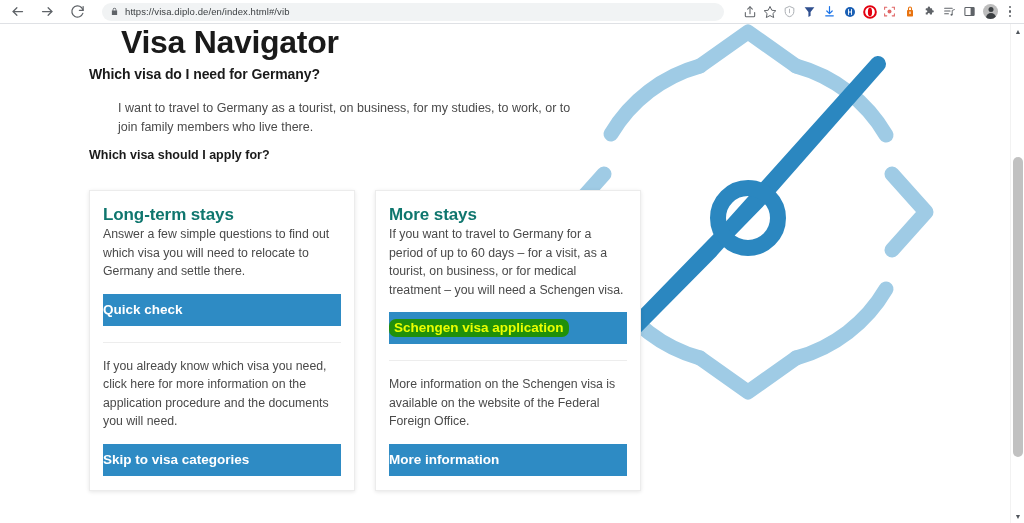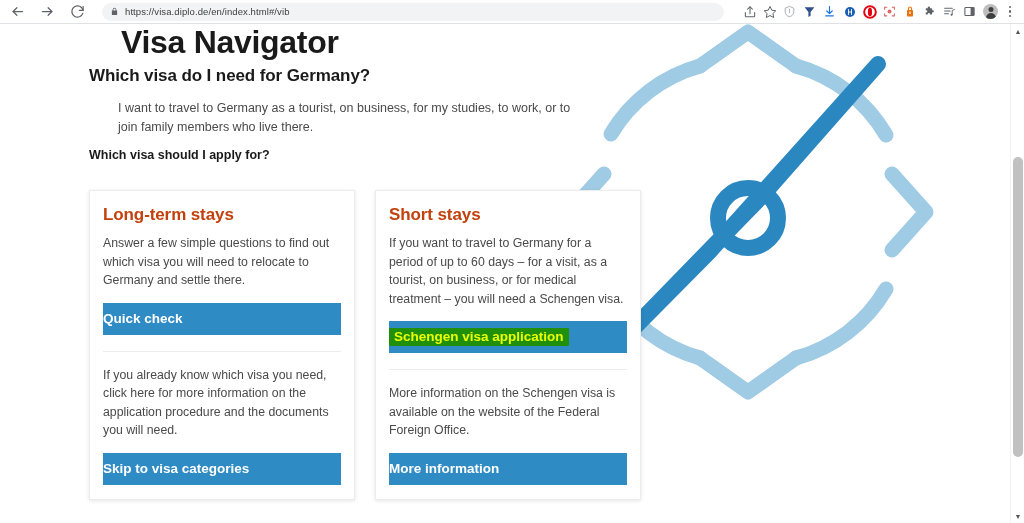--- a/index.html
+++ b/index.html
@@ -136,21 +136,21 @@
     left: 89px; top: 0px;
     font-size: 32px;
     font-weight: bold;
     color: #1a1a1a;
     letter-spacing: -0.3px;
     margin-left: 32px;
   }
   .page-subtitle {
     position: absolute;
     left: 89px; top: 42px;
-    font-size: 17px;
+    font-size: 14px;
     font-weight: bold;
     color: #1a1a1a;
     letter-spacing: -0.1px;
   }
   .intro {
     position: absolute;
     left: 89px; top: 75px;
     width: 470px;
     font-size: 12.5px;
     line-height: 19px;
@@ -174,22 +174,21 @@
     border: 1px solid #ececec;
     box-shadow: 0 1px 4px rgba(0,0,0,0.10);
     padding: 14px 13px 14px 13px;
   }
   .card-left { left: 89px; }
   .card-right { left: 375px; }
 
   .card-title {
     font-size: 17px;
     font-weight: bold;
-    color: #c2410c;
-    margin-bottom: 9px;
+    color: #0f766e;
     letter-spacing: -0.1px;
   }
   .card-text {
     font-size: 12.3px;
     line-height: 18.5px;
     color: #4a4a4a;
   }
 
   .btn {
     display: block;
@@ -212,21 +211,21 @@
     height: 1px;
     background: #ededed;
     margin: 16px 0 14px 0;
   }
 
   
   .btn-highlight .hl {
     background: #20900a;
     color: #eaff00;
     padding: 1px 5px 2px 5px;
-    border-radius: 1px;
+    border-radius: 7px;
   }
 
   
   .scrollbar {
     position: absolute;
     right: 0; top: 24px;
     width: 14px;
     height: 499px;
     background: #ffffff;
     border-left: 1px solid #f2f2f2;
@@ -417,21 +416,21 @@
     <div class="card card-left">
       <div class="card-title">Long-term stays</div>
       <div class="card-text">Answer a few simple questions to find out which visa you will need to relocate to Germany and settle there.</div>
       <button class="btn">Quick check</button>
       <div class="divider"></div>
       <div class="card-text">If you already know which visa you need, click here for more information on the application procedure and the documents you will need.</div>
       <button class="btn">Skip to visa categories</button>
     </div>
 
     <div class="card card-right">
-      <div class="card-title">Short stays</div>
+      <div class="card-title">More stays</div>
       <div class="card-text">If you want to travel to Germany for a period of up to 60 days – for a visit, as a tourist, on business, or for medical treatment – you will need a Schengen visa.</div>
       <button class="btn btn-highlight"><span class="hl">Schengen visa application</span></button>
       <div class="divider"></div>
       <div class="card-text">More information on the Schengen visa is available on the website of the Federal Foreign Office.</div>
       <button class="btn">More information</button>
     </div>
 
   </div>
 </div>
 

